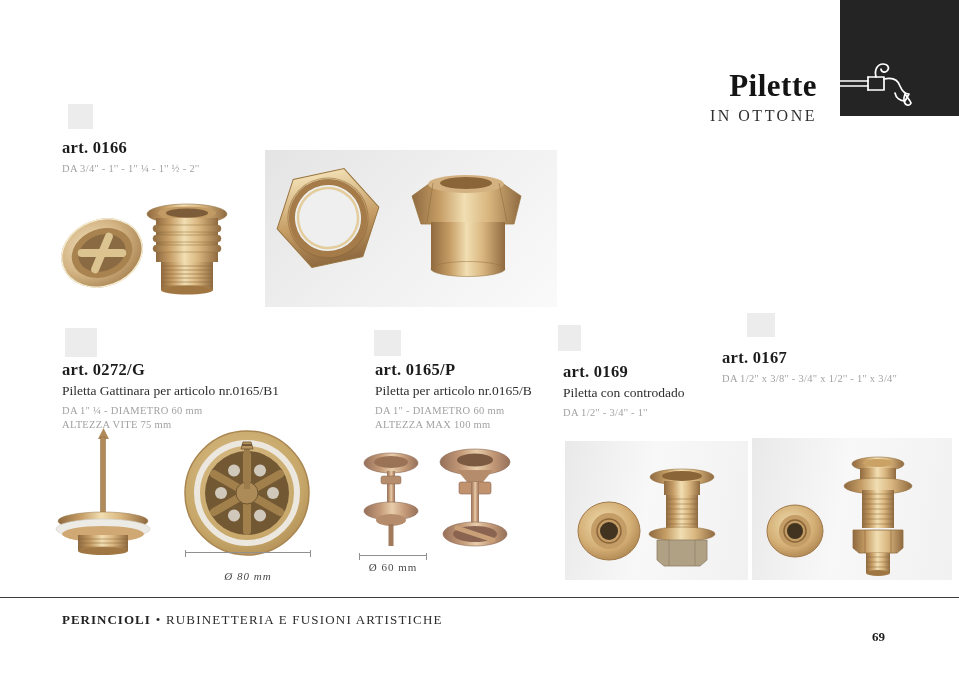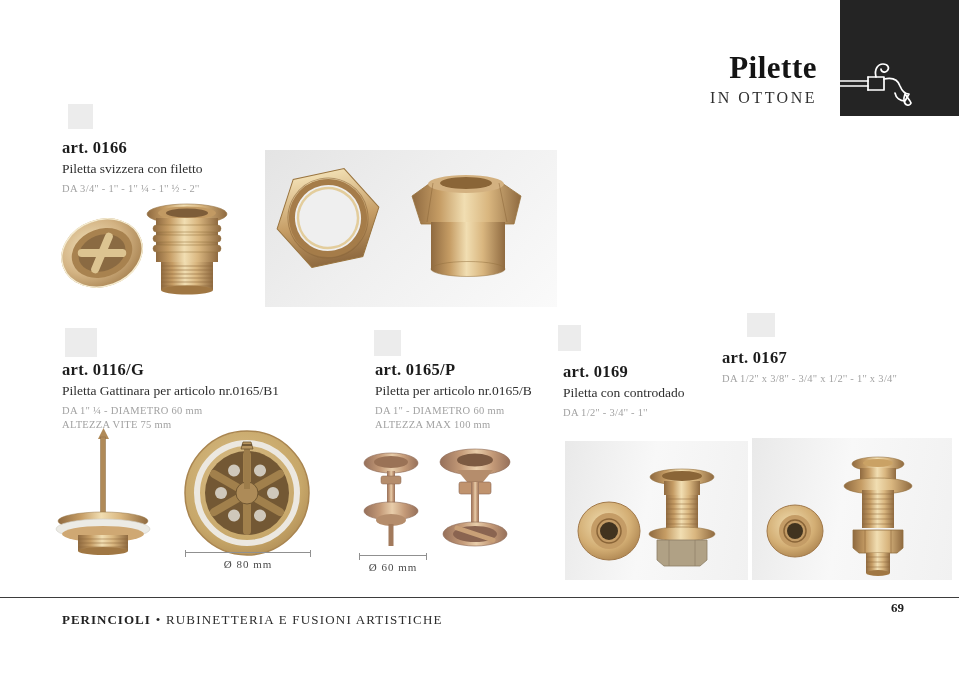--- a/index.html
+++ b/index.html
@@ -6,21 +6,21 @@
   html,body { background:#888; }
   .page {
     position: relative;
     width: 959px; height: 678px;
     margin: 0 auto;
     background: #ffffff;
     overflow: hidden;
     font-family: "Liberation Serif", "DejaVu Serif", serif;
   }
   
-  .title-block { position: absolute; right: 142px; top: 52px; text-align: right; }
+  .title-block { position: absolute; right: 142px; top: 70px; text-align: right; }
   .title-block h1 { font-size: 31px; font-weight: bold; color: #141414; letter-spacing: 0.5px; line-height: 1; }
   .subtitle { font-size: 16px; color: #2f2f2f; letter-spacing: 2.5px; margin-top: 6px; }
   .brand-box { position: absolute; left: 840px; top: 0; width: 119px; height: 116px; background: #242424; }
   .brand-box svg { position: absolute; left: 0; top: 52px; }
   
   .ph-square { position: absolute; background: #ececec; }
   
   .prod-text { position: absolute; }
   .art-no { font-size: 16.5px; font-weight: bold; color: #1c1c1c; letter-spacing: 0.3px; }
   .prod-name { font-size: 13.5px; color: #2e2e2e; line-height: 1.25; margin-top: 3px; }
@@ -37,21 +37,21 @@
   .dim-line { position: absolute; border-top: 1px solid #909090; height: 1px; }
   .dim-line::before, .dim-line::after { content: ""; position: absolute; top: -3px; width: 1px; height: 7px; background: #909090; }
   .dim-line::before { left: 0; } .dim-line::after { right: 0; }
   .dim-label { position: absolute; font-size: 11px; color: #4a4a4a; letter-spacing: 1px; text-align: center; }
   
   .footer-rule { position: absolute; left: 0; top: 597px; width: 959px; border-top: 1.5px solid #3d3d3d; }
   .footer-text { position: absolute; left: 62px; top: 612px; font-size: 13px; color: #222; letter-spacing: 0.6px; }
   .footer-text .brand { font-weight: bold; letter-spacing: 1px; }
   .footer-text .bullet { margin: 0 5px; }
   .footer-text .tagline { font-size: 13px; letter-spacing: 1.2px; color: #2b2b2b; }
-  .page-number { position: absolute; left: 872px; top: 600px; width: 32px; text-align: right; font-size: 13px; font-weight: bold; color: #1c1c1c; }
+  .page-number { position: absolute; left: 872px; top: 629px; width: 32px; text-align: left; font-size: 13px; font-weight: bold; color: #1c1c1c; }
 </style>
 </head>
 <body>
 
 <div class="page">
 
   <div class="title-block">
     <h1>Pilette</h1>
     <div class="subtitle">IN OTTONE</div>
   </div>
@@ -71,26 +71,25 @@
   </div>
 
   <div class="ph-square" style="left:68px;top:104px;width:25px;height:25px;"></div>
   <div class="ph-square" style="left:65px;top:328px;width:32px;height:29px;"></div>
   <div class="ph-square" style="left:374px;top:330px;width:27px;height:26px;"></div>
   <div class="ph-square" style="left:558px;top:325px;width:23px;height:26px;"></div>
   <div class="ph-square" style="left:747px;top:313px;width:28px;height:24px;"></div>
 
   <div class="prod-text" style="left:62px;top:138px;width:250px;">
     <div class="art-no">art. 0166</div>
-    <div class="prod-name">Piletta svizzera con filetto</div>
     <div class="prod-spec">DA 3/4'' - 1'' - 1'' ¼ - 1'' ½ - 2''</div>
   </div>
 
   <div class="prod-text" style="left:62px;top:360px;width:300px;">
-    <div class="art-no">art. 0116/G</div>
+    <div class="art-no">art. 0272/G</div>
     <div class="prod-name">Piletta Gattinara per articolo nr.0165/B1</div>
     <div class="prod-spec">DA 1'' ¼ - DIAMETRO 60 mm</div>
     <div class="prod-spec">ALTEZZA VITE 75 mm</div>
   </div>
 
   <div class="prod-text" style="left:375px;top:360px;width:240px;">
     <div class="art-no">art. 0165/P</div>
     <div class="prod-name">Piletta per articolo nr.0165/B</div>
     <div class="prod-spec">DA 1'' - DIAMETRO 60 mm</div>
     <div class="prod-spec">ALTEZZA MAX 100 mm</div>
@@ -327,21 +326,21 @@
         <path d="M101 92 h50 v18 l-6 5 h-38 l-6 -5 z" fill="url(#f_v)" stroke="#93703f" stroke-width="0.8"></path>
         <path d="M113 92 v23 M139 92 v23" stroke="#8a6538" stroke-width="1" opacity="0.6"></path>
         <rect x="114" y="115" width="24" height="20" fill="url(#f_v)"></rect>
         <path d="M114 119 H138 M114 124 H138 M114 129 H138" stroke="#8a6538" stroke-width="1" opacity="0.5"></path>
         <ellipse cx="126" cy="135" rx="12" ry="3" fill="#a07743"></ellipse>
       </g>
     </svg>
   </div>
 
   <div class="dim-line" style="left:185px;top:552px;width:126px;"></div>
-  <div class="dim-label" style="left:185px;top:558px;width:126px;">Ø 80 mm</div>
+  <div class="dim-label" style="left:185px;top:570px;width:126px;font-style:italic;">Ø 80 mm</div>
 
   <div class="dim-line" style="left:359px;top:555px;width:68px;"></div>
   <div class="dim-label" style="left:352px;top:561px;width:82px;">Ø 60 mm</div>
 
   <div class="footer-rule"></div>
   <div class="footer-text">
     <span class="brand">PERINCIOLI</span><span class="bullet">•</span><span class="tagline">RUBINETTERIA E FUSIONI ARTISTICHE</span>
   </div>
   <div class="page-number">69</div>
 

